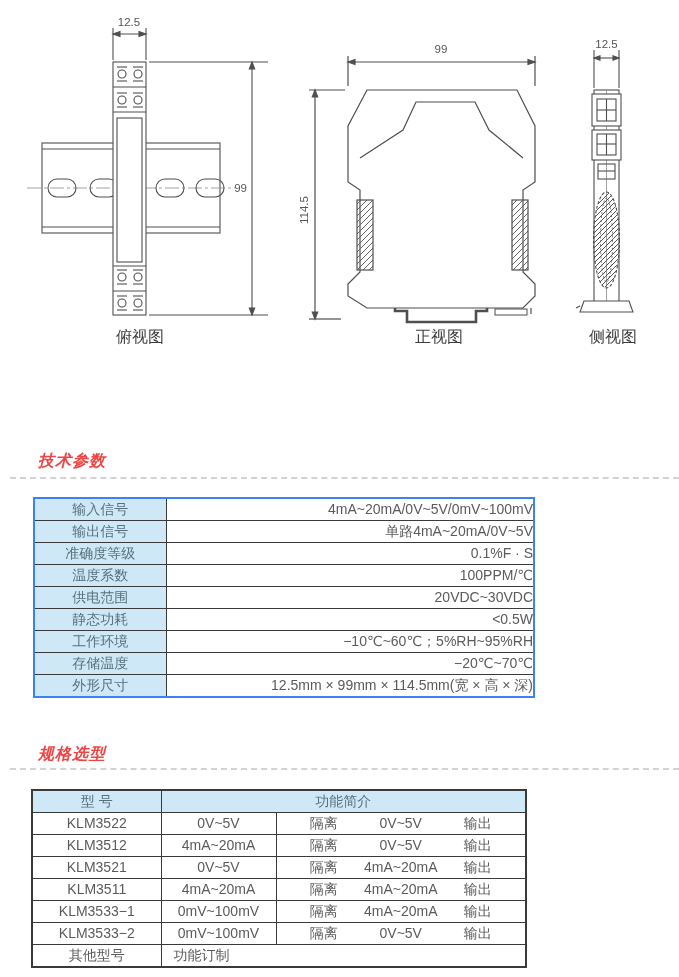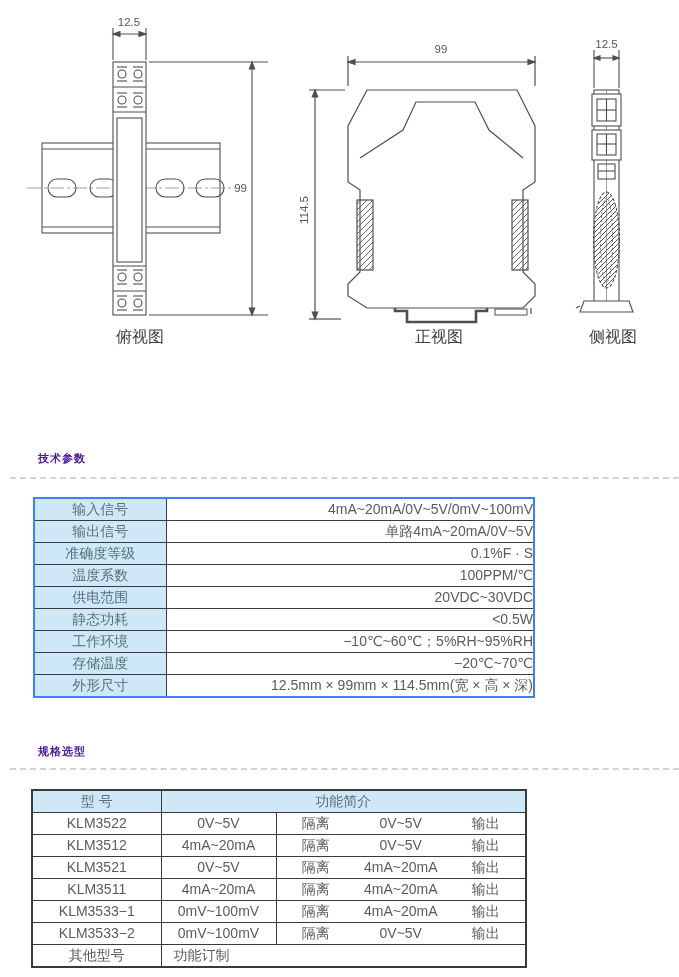--- a/index.html
+++ b/index.html
@@ -13,42 +13,42 @@
   .drawings svg { position:absolute; overflow:visible; }
   svg text { font-family:"Liberation Sans","DejaVu Sans",sans-serif; fill:#555; }
   .dim-txt { font-size:11.5px; }
   .cap { position:absolute; top:327px; width:70px; text-align:center;
          font-size:16px; color:#3d3d3d; }
   #cap-top   { left:105px; }
   #cap-front { left:404px; }
   #cap-side  { left:578px; }
 
   
-  .sec-heading { position:absolute; left:38px; font-size:11px; font-weight:bold;
-                 color:#4c1d95; letter-spacing:1px; }
+  .sec-heading { position:absolute; left:38px; font-size:16px; font-weight:bold;
+                 color:#ef4444; letter-spacing:1px;font-style:italic; }
   #tech-heading { top:451px; }
   #spec-heading { top:744px; }
   .sep { position:absolute; left:10px; width:669px; height:0;
          border-top:2px dashed #d2d2d2; }
   #sep1 { top:477px; }
   #sep2 { top:768px; }
 
   
   table { border-collapse:collapse; table-layout:fixed; position:absolute;
           background:#fff; }
   td { border:1px solid #3a3a3a; height:21px; font-size:14px; color:#5b5b5b;
        line-height:21px; overflow:hidden; white-space:nowrap; }
   .tech-table { left:33px; top:497px; width:500px; border:2px solid #3b82f6; }
   .spec-table { left:31px; top:789px; width:494px; border:2px solid #3a3a3a; }
   td.lbl { background:#cfe8f7; text-align:center; color:#58707e; }
   td.val { text-align:right; }
   .spec-table td { text-align:center; }
   .spec-table td.hdr { background:#cfe8f7; color:#58707e; }
   .out-cell { display:flex; justify-content:center; align-items:flex-end;
-              gap:15px; height:21px; }
+              gap:7px; height:21px; }
   .out-sig { display:inline-block; width:112px; text-align:center; }
   td.other-desc { text-align:left; padding-left:12px;border-radius:11px; }
 </style>
 </head>
 <body>
 
 <div class="page">
 
   <div class="drawings">
 

